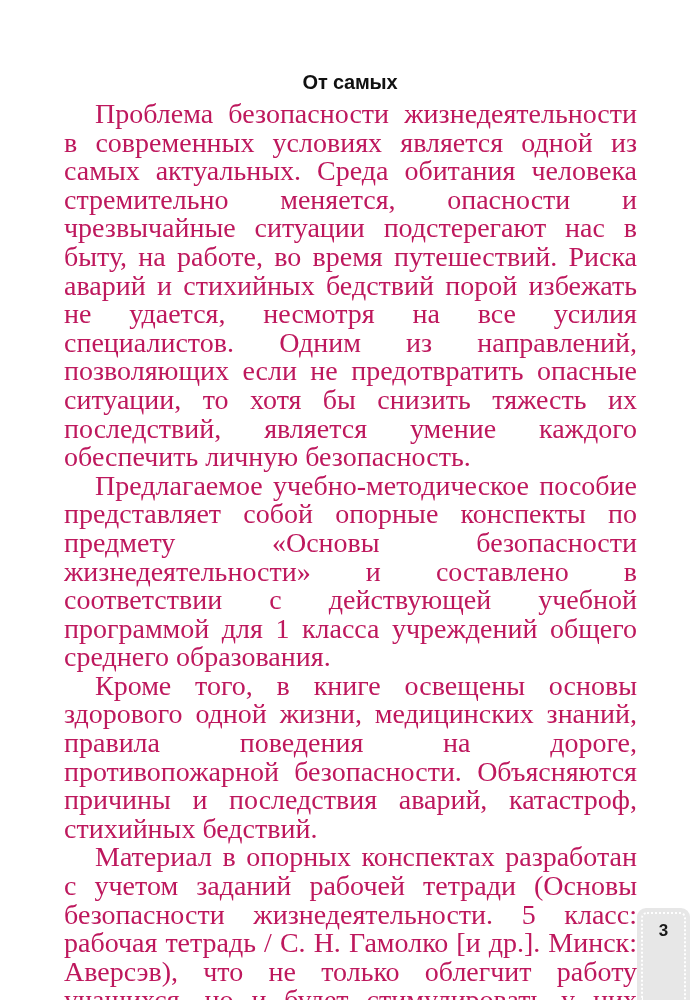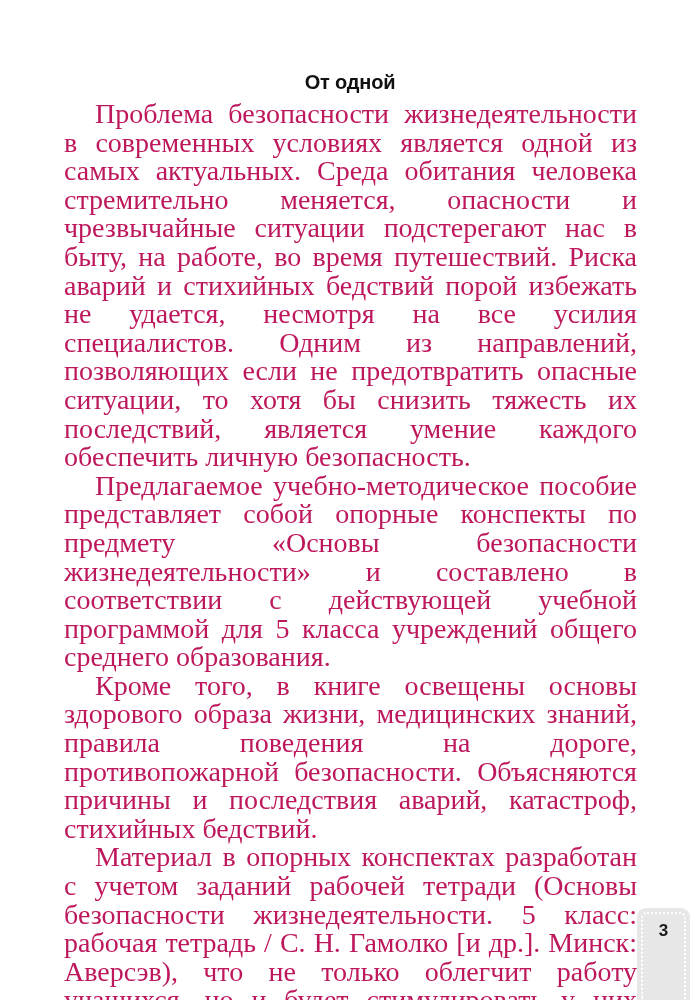--- a/index.html
+++ b/index.html
@@ -94,26 +94,26 @@
     font-size: 17px;
     color: #1a1a1a;
     line-height: 1;
   }
 </style>
 </head>
 <body>
 
 <div class="page">
 
-  <h1 class="page-title">От одной</h1>
+  <h1 class="page-title">От самых</h1>
 
   <div class="body-text">
     <p>Проблема безопасности жизнедеятельности в современных условиях является одной из самых актуальных. Среда обитания человека стремительно меняется, опасности и чрезвычайные ситуации подстерегают нас в быту, на работе, во время путешествий. Риска аварий и стихийных бедствий порой избежать не удается, несмотря на все усилия специалистов. Одним из направлений, позволяющих если не предотвратить опасные ситуации, то хотя бы снизить тяжесть их последствий, является умение каждого обеспечить личную безопасность.</p>
-    <p>Предлагаемое учебно-методическое пособие представляет собой опорные конспекты по предмету «Основы безопасности жизнедеятельности» и составлено в соответствии с действующей учебной программой для 5 класса учреждений общего среднего образования.</p>
-    <p>Кроме того, в книге освещены основы здорового образа жизни, медицинских знаний, правила поведения на дороге, противопожарной безопасности. Объясняются причины и последствия аварий, катастроф, стихийных бедствий.</p>
+    <p>Предлагаемое учебно-методическое пособие представляет собой опорные конспекты по предмету «Основы безопасности жизнедеятельности» и составлено в соответствии с действующей учебной программой для 1 класса учреждений общего среднего образования.</p>
+    <p>Кроме того, в книге освещены основы здорового одной жизни, медицинских знаний, правила поведения на дороге, противопожарной безопасности. Объясняются причины и последствия аварий, катастроф, стихийных бедствий.</p>
     <p>Материал в опорных конспектах разработан с учетом заданий рабочей тетради (Основы безопасности жизнедеятельности. 5 класс: рабочая тетрадь / С. Н. Гамолко [и др.]. Минск: Аверсэв), что не только облегчит работу учащихся, но и будет стимулировать у них познавательный интерес.</p>
   </div>
 
   <div class="page-tab">
     <div class="tab-inner"></div>
     <div class="page-number">3</div>
   </div>
 
 </div>
 

